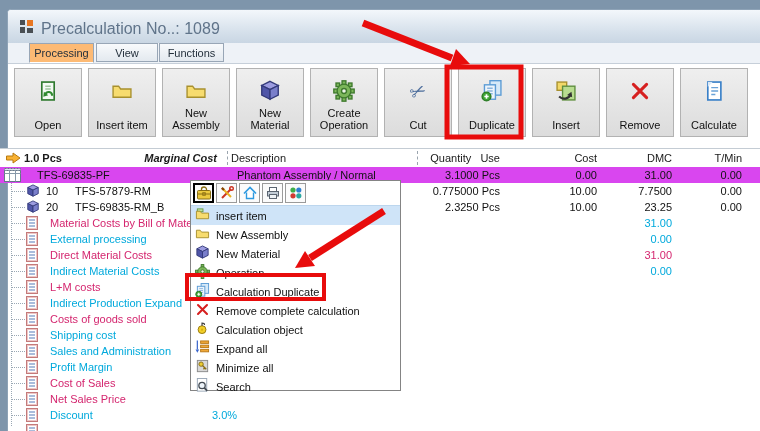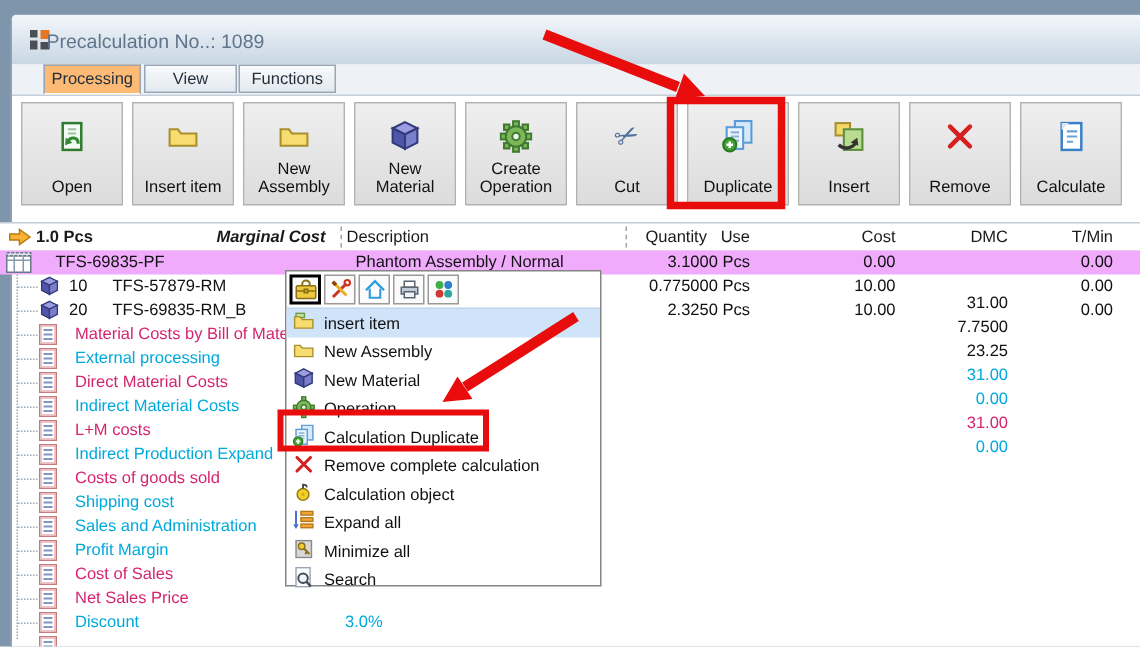--- a/index.html
+++ b/index.html
@@ -6,21 +6,21 @@
   .screen{position:relative;width:760px;height:431px;overflow:hidden;
           background:#7e95ab;font-family:"Liberation Sans",sans-serif;
           -webkit-font-smoothing:antialiased;}
   
   .win{position:absolute;left:7px;top:9px;width:755px;height:424px;
        background:#ffffff;border:1px solid #8ea3b7;border-radius:4px 0 0 0;}
   .titlebar{position:absolute;left:8px;top:10px;width:752px;height:33px;
             background:linear-gradient(#f3f7fb,#d4dfea 70%,#c9d6e3);
             border-radius:3px 0 0 0;}
   .title-logo{position:absolute;left:11px;top:9px;width:15px;height:15px;}
-  .title-text{position:absolute;left:23px;top:10px;font-size:13px;color:#60748a;}
+  .title-text{position:absolute;left:33px;top:10px;font-size:16px;color:#60748a;}
   
   .tabstrip{position:absolute;left:8px;top:43px;width:752px;height:20px;
             background:#eef2f7;border-bottom:1px solid #c6cfd9;}
   .tab{position:absolute;top:0;height:19px;line-height:19px;text-align:center;
        font-size:11px;color:#24303c;border:1px solid #98a6b6;box-sizing:border-box;
        background:linear-gradient(#f8fafc,#e3e9ef);cursor:default;}
   .tab.active{background:#fdba74;height:20px;border-bottom:1px solid #ffffff;}
   
   .toolbar{position:absolute;left:14px;top:68px;display:flex;gap:6px;}
   .tb-btn{width:68px;height:69px;box-sizing:border-box;border:1px solid #b2b2b2;
@@ -33,34 +33,34 @@
   
   .ghead{position:absolute;left:0;top:148px;width:760px;height:18px;
          border-top:1px solid #c4ccd4;border-bottom:1px solid #d6d6d6;background:#fff;
          font-size:11px;line-height:18px;color:#1a1a1a;}
   .ghead .b{font-weight:bold;}
   .h-abs{position:absolute;white-space:pre;}
   .vsep{position:absolute;top:2px;height:14px;border-left:1px dashed #9aa4ae;}
   
   .grid{position:absolute;left:0;top:167px;width:760px;}
   .row{position:relative;height:16px;font-size:11px;line-height:16px;color:#111;}
-  .row.sel{background:#f0abfc;}
+  .row.sel{background:#d946ef;}
   .ic{position:absolute;top:1px;}
   .r-root .ic{left:4px;}
   .r-mat .ic,.r-cost .ic{left:26px;}
   .r-mat::before,.r-cost::before{content:"";position:absolute;left:12px;top:8px;width:13px;
         border-top:1px dotted #9aa8b4;}
   .num{position:absolute;left:46px;}
   .r-root .lbl{position:absolute;left:37px;}
   .r-mat .lbl{position:absolute;left:75px;}
   .r-cost .lbl{position:absolute;left:50px;}
   .desc{position:absolute;left:237px;}
-  .marg{position:absolute;left:230px;text-align:right;}
+  .marg{position:absolute;left:212px;text-align:right;}
   .c{position:absolute;text-align:left;white-space:pre;}
-  .q{right:260px;} .co{right:163px;} .dm{right:88px;margin-top:27px;} .tm{right:18px;}
+  .q{right:260px;} .co{right:163px;} .dm{right:88px;} .tm{right:18px;}
   .pink{color:#d4256e;} .cyan{color:#00a9dc;}
   .treeline{position:absolute;left:11px;top:183px;height:243px;border-left:1px dotted #9aa8b4;}
   
   .menu{position:absolute;left:190px;top:180px;width:211px;height:211px;background:#fff;
         border:1px solid #848484;z-index:10;box-sizing:border-box;}
   .menu-iconbar{height:24px;display:flex;align-items:center;gap:2px;padding-left:2px;
         border-bottom:1px solid #bcd6ee;}
   .mi-btn{width:21px;height:20px;box-sizing:border-box;border:1px solid #9a9a9a;background:#fbfbfb;
         display:flex;align-items:center;justify-content:center;}
   .mi-btn.sel{border:2px solid #000;}

